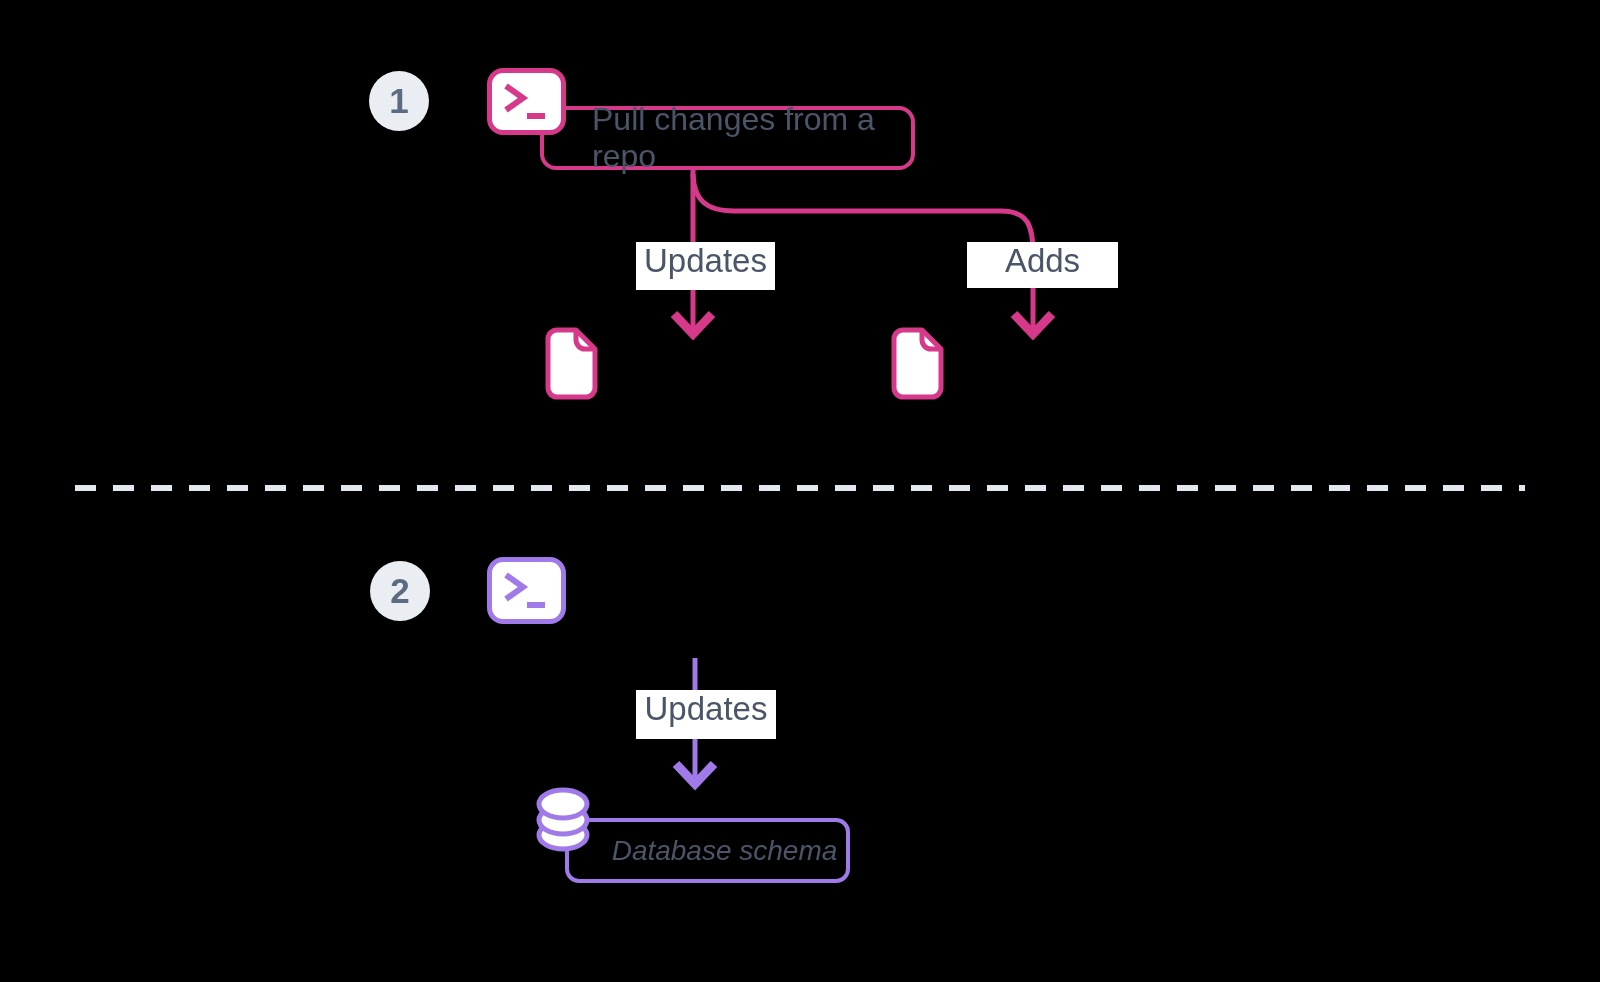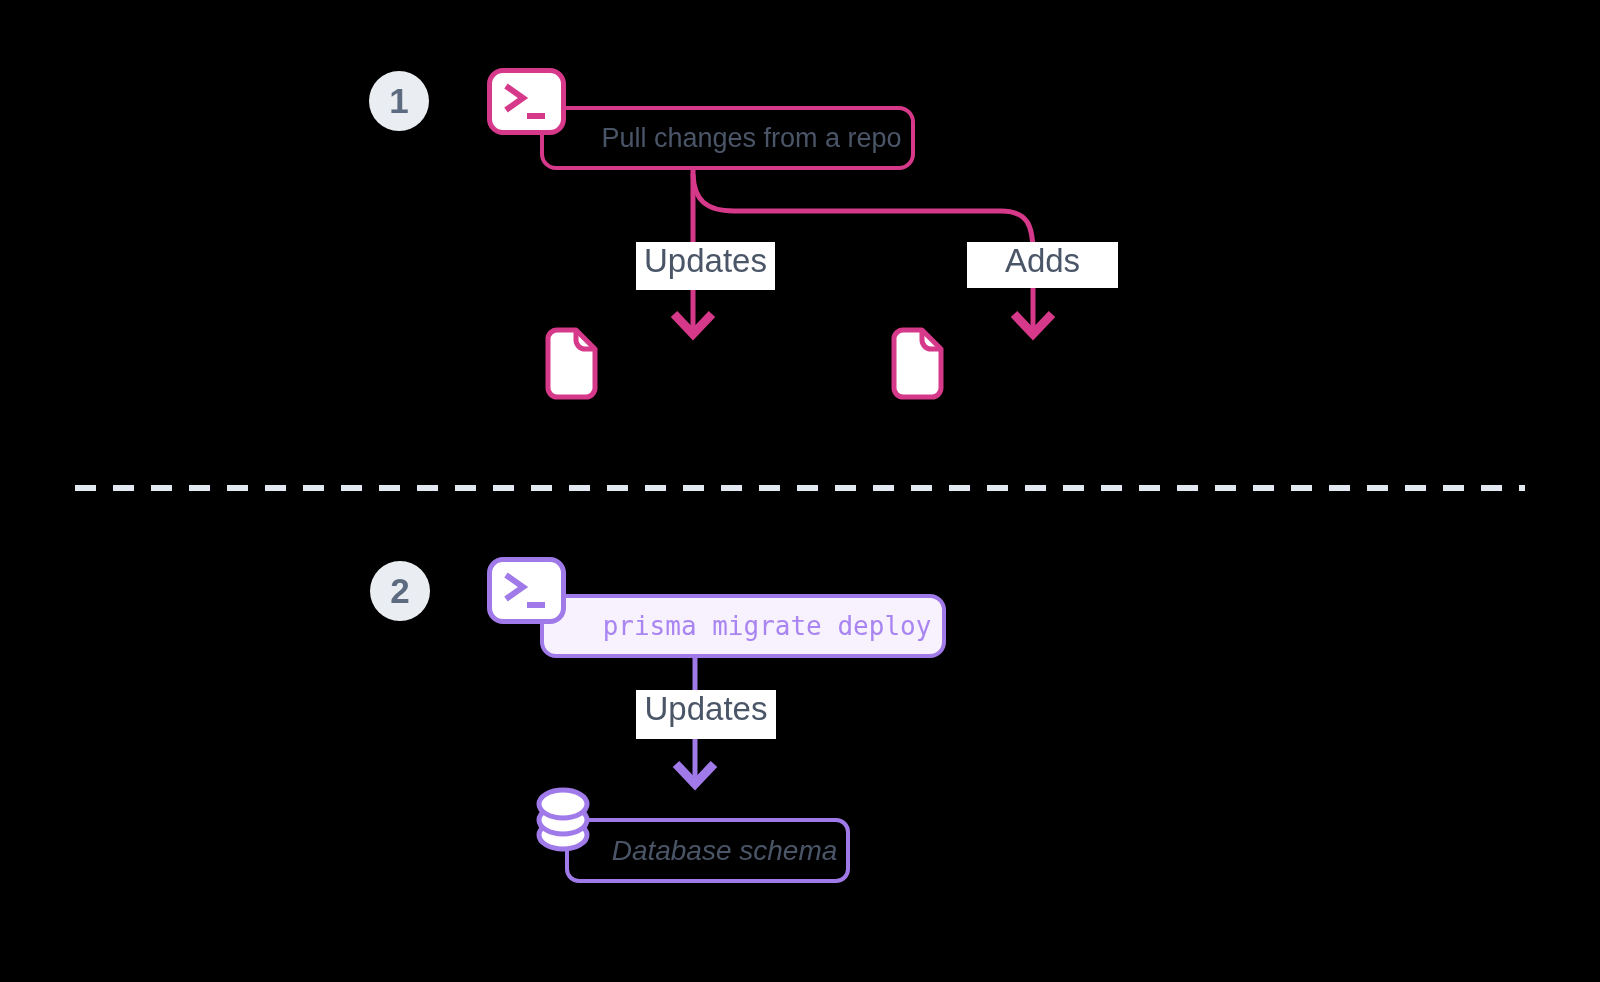--- a/index.html
+++ b/index.html
@@ -43,21 +43,21 @@
   .term.purple-node{border-color:var(--purple);}
   #term1{left:487px;top:68px;}
   #term2{left:487px;top:557px;}
   .glyph-pink{stroke:var(--pink);}
   .glyph-purple{stroke:var(--purple);}
   .term-glyph{fill:none;stroke-width:6px;}
 
   .cmd{
     position:absolute;box-sizing:border-box;border:4px solid var(--pink);border-radius:16px;
     display:flex;align-items:center;justify-content:center;
-    color:var(--slate-text);font-size:27px;
+    color:var(--slate-text);font-size:32px;
   }
   #cmd1{left:540px;top:106px;width:375px;height:64px;padding-left:48px;}
   #cmd2{
     left:540px;top:594px;width:406px;height:64px;padding-left:48px;
     border-color:var(--purple);background:var(--purple-fill);color:var(--purple-text);
     font-family:"DejaVu Sans Mono","Liberation Mono",monospace;font-size:26px;
   }
 
   .edge-label{
     position:absolute;background:var(--label-bg);color:var(--slate-text);
@@ -132,23 +132,20 @@
     <svg width="55" height="73" viewBox="0 0 53 73">
       <path class="doc" d="M12,3 H31 L50,22 V61 a9,9 0 0 1 -9,9 H12 a9,9 0 0 1 -9,-9 V12 a9,9 0 0 1 9,-9 Z"></path>
       <path class="fold" d="M31,3 V13 a9,9 0 0 0 9,9 H50"></path>
     </svg>
   </div>
 
   <div class="badge" id="badge2">
     <span>2</span>
   </div>
 
-  <div class="cmd" id="cmd2">
-    <span>prisma migrate deploy</span>
-  </div>
 
   <div class="term purple-node" id="term2">
     <svg width="69" height="57" viewBox="0 0 69 57">
       <polyline class="term-glyph glyph-purple" points="14,13 31,25 14,37"></polyline>
       <line class="term-glyph glyph-purple" x1="35" y1="43" x2="53" y2="43"></line>
     </svg>
   </div>
 
   <div class="edge-label" id="updates2">
     <span>Updates</span>

